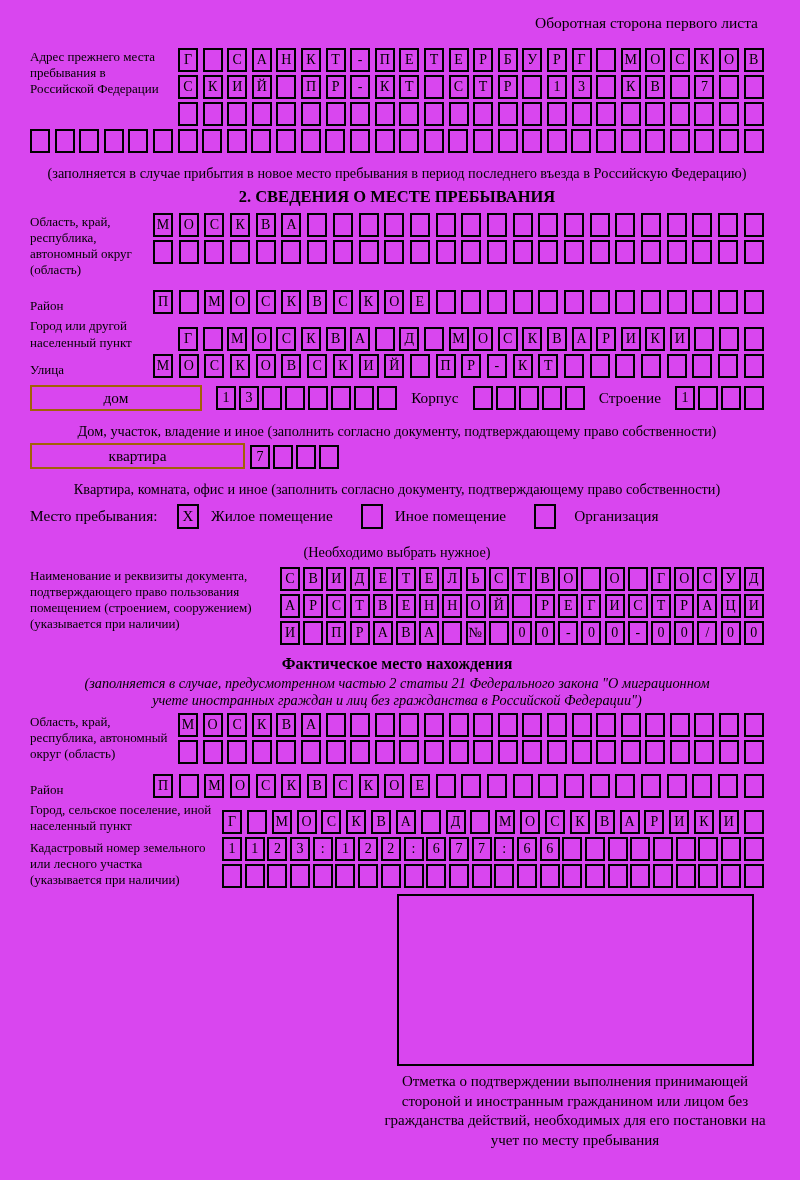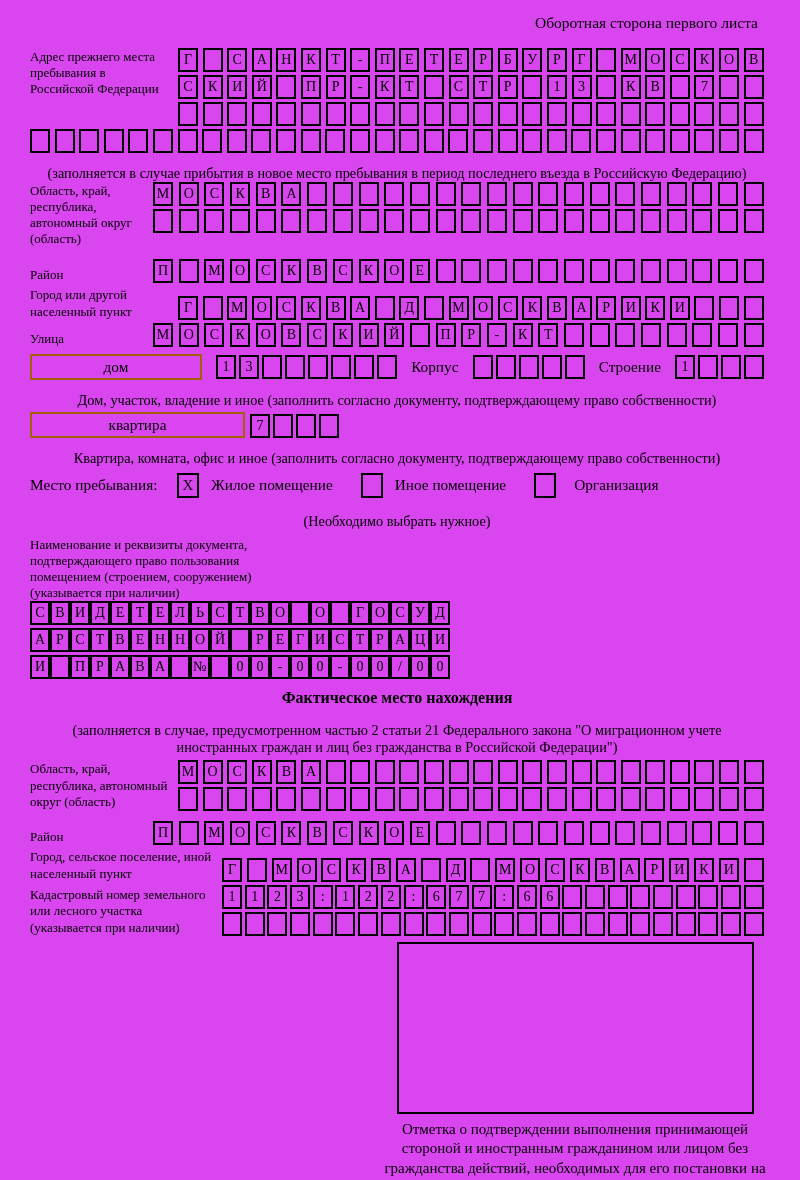--- a/index.html
+++ b/index.html
@@ -34,31 +34,31 @@
     display:flex; align-items:center; justify-content:center;
     font-size:15.3px; flex:0 0 auto;
   }
   .houserow{ display:flex; align-items:center; justify-content:space-between; margin-top:7px;}
   .inl{ font-size:15.3px; white-space:nowrap;}
   .chk{
     width:22px;height:25px; box-sizing:border-box; border:2px solid #000; flex:0 0 auto;
     display:flex;align-items:center;justify-content:center; font-size:15px;
   }
   .stayrow{ display:flex; align-items:center; margin-top:6px;}
-  .intro{ text-align:center; font-size:14.3px; line-height:1.2; max-width:660px; margin:15px auto 0 auto;}
+  .intro{ text-align:center; font-size:14.3px; line-height:1.2; max-width:660px; margin:2px auto 0 auto;font-style:italic;}
   .stampbox{
     box-sizing:border-box; border:2px solid #000;
     width:357px; height:172px;
     margin:6px 0 0 367px;
   }
   .stampcap{
     width:390px; margin:6px 0 0 350px;
     text-align:center; font-size:15px; line-height:1.3;
   } .mt3{margin-top:3px;} .mt4{margin-top:4px;}
-  .mt6{margin-top:6px;flex-direction:column;} .mt12{margin-top:12px;}
+  .mt6{margin-top:6px;} .mt12{margin-top:12px;}
   .sp12{width:12px;flex:0 0 auto;} .sp28{width:28px;flex:0 0 auto;} .sp18{width:18px;flex:0 0 auto;}
 </style>
 </head>
 <body>
 
 <div class="page">
 
   <div class="note">Оборотная сторона первого листа</div>
 
   <div class="frow">
@@ -171,20 +171,21 @@
       <div class="cell"></div>
       <div class="cell"></div>
       <div class="cell"></div>
       <div class="cell"></div>
       <div class="cell"></div>
       <div class="cell"></div>
       <div class="cell"></div>
     </div>
   <div class="caption">(заполняется в случае прибытия в новое место пребывания в период последнего въезда в Российскую Федерацию)</div>
 
+  <div class="h2">2. СВЕДЕНИЯ О МЕСТЕ ПРЕБЫВАНИЯ</div>
 
   <div class="frow">
     <div class="lbl w123">Область, край, республика, автономный округ (область)</div>
     <div class="gridcol">
       <div class="grow">
           <div class="cell">М</div>
           <div class="cell">О</div>
           <div class="cell">С</div>
           <div class="cell">К</div>
           <div class="cell">В</div>

